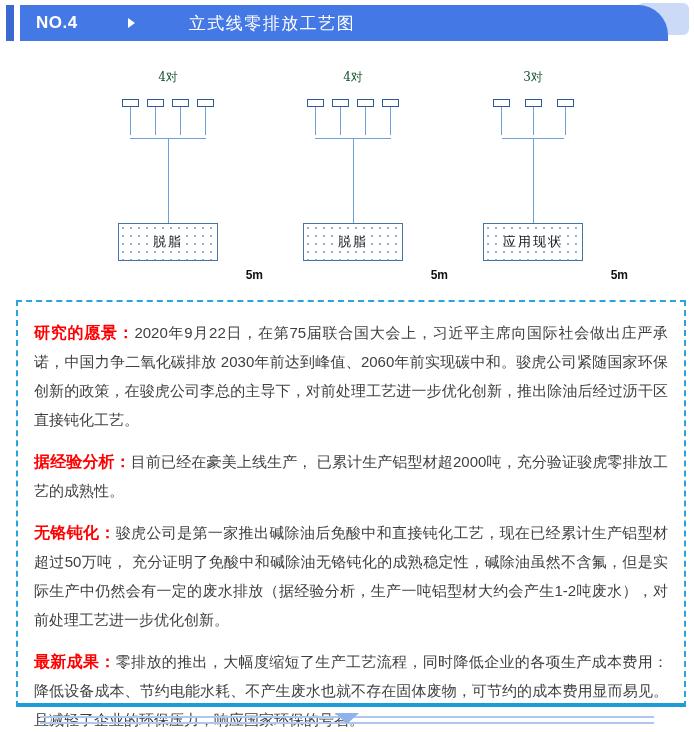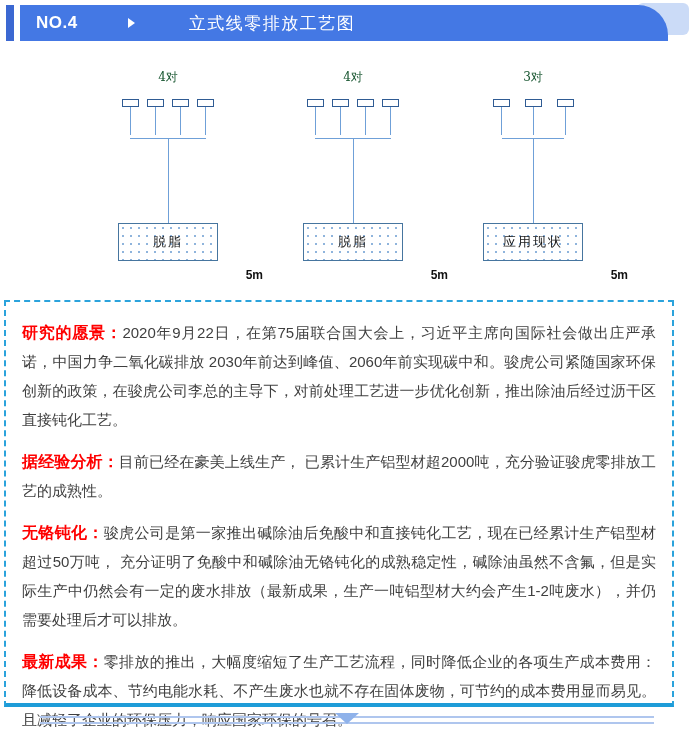--- a/index.html
+++ b/index.html
@@ -66,21 +66,21 @@
     font-size:13px; color:#1a1a1a; letter-spacing:2px;
     font-family:"DejaVu Serif",serif;
   }
   .dist-label {
     position:absolute; top:213px; width:100%; text-align:right;
     font-size:12px; font-weight:bold; color:#111;
   }
 
   
   .panel {
-    position:absolute; top:300px; left:4px; width:670px; height:407px;
+    position:absolute; top:300px; left:16px; width:670px; height:407px;
     border-top:2px dashed #2ba3dc; border-left:2px dashed #2ba3dc;
     border-right:2px dashed #2ba3dc; border-bottom:4px solid #1e9cd8;
     padding:16px 16px 0 16px; background:#ffffff;
   }
   .panel p { margin:0 0 13px 0; font-size:15px; line-height:29px; color:#3f3f3f; text-align:justify; }
   .s-label { color:#ff0000; font-weight:bold; font-size:16px; }
 
   
   .divider-line { position:absolute; left:40px; width:614px; height:2px; background:#afc6ee; }
   .divider-line.l1 { top:716px; }
@@ -180,21 +180,21 @@
       <div class="vline"></div>
       <div class="tank">应用现状</div>
       <div class="dist-label">5m</div>
     </div>
 
   </div>
 
   <div class="panel">
     <p><span class="s-label">研究的愿景：</span><span>2020年9月22日，在第75届联合国大会上，习近平主席向国际社会做出庄严承诺，中国力争二氧化碳排放 2030年前达到峰值、2060年前实现碳中和。骏虎公司紧随国家环保创新的政策，在骏虎公司李总的主导下，对前处理工艺进一步优化创新，推出除油后经过沥干区直接钝化工艺。</span></p>
     <p><span class="s-label">据经验分析：</span><span>目前已经在豪美上线生产， 已累计生产铝型材超2000吨，充分验证骏虎零排放工艺的成熟性。</span></p>
-    <p><span class="s-label">无铬钝化：</span><span>骏虎公司是第一家推出碱除油后免酸中和直接钝化工艺，现在已经累计生产铝型材超过50万吨， 充分证明了免酸中和碱除油无铬钝化的成熟稳定性，碱除油虽然不含氟，但是实际生产中仍然会有一定的废水排放（最新成果，生产一吨铝型材大约会产生1-2吨废水），并仍需要处理后才可以排放。</span></p>
+    <p><span class="s-label">无铬钝化：</span><span>骏虎公司是第一家推出碱除油后免酸中和直接钝化工艺，现在已经累计生产铝型材超过50万吨， 充分证明了免酸中和碱除油无铬钝化的成熟稳定性，碱除油虽然不含氟，但是实际生产中仍然会有一定的废水排放（据经验分析，生产一吨铝型材大约会产生1-2吨废水），对前处理工艺进一步优化创新。</span></p>
     <p><span class="s-label">最新成果：</span><span>零排放的推出，大幅度缩短了生产工艺流程，同时降低企业的各项生产成本费用：降低设备成本、节约电能水耗、不产生废水也就不存在固体废物，可节约的成本费用显而易见。且减轻了企业的环保压力，响应国家环保的号召。</span></p>
   </div>
 
   <div class="divider-line l1"></div>
   <div class="divider-line l2"></div>
   <div class="divider-tri"></div>
 
 </div>
 
 </body></html>

